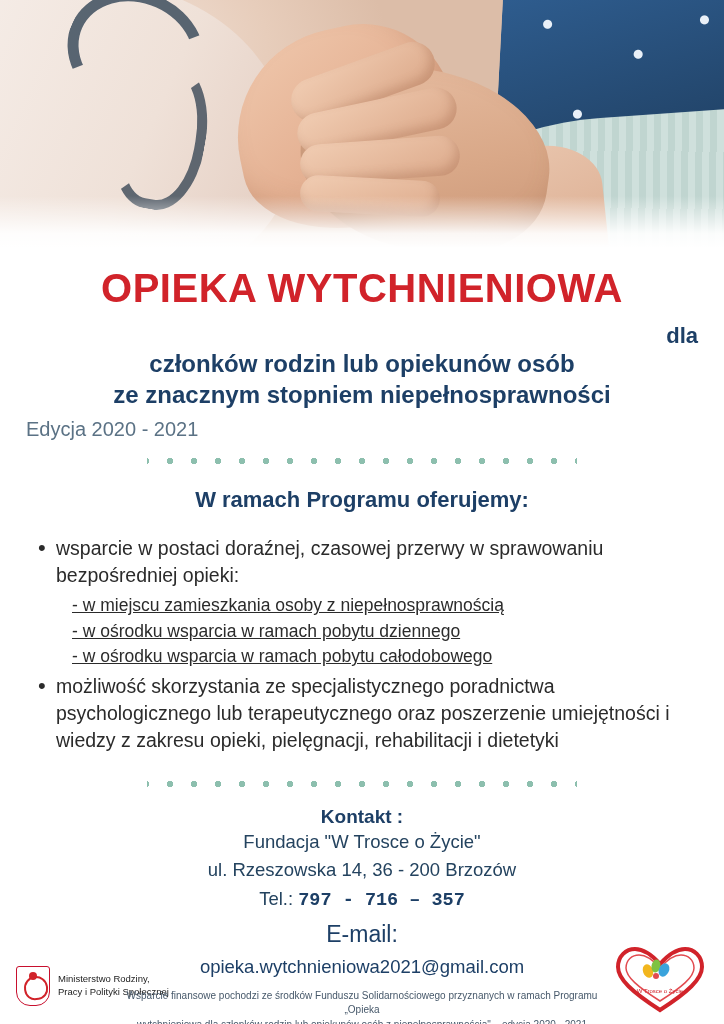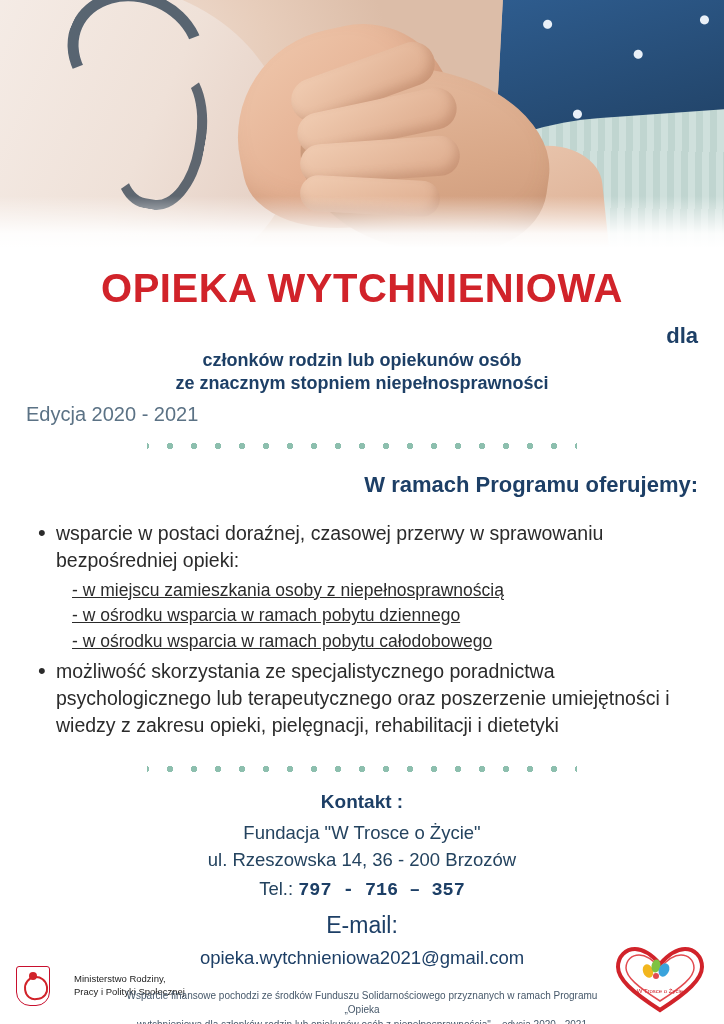--- a/index.html
+++ b/index.html
@@ -148,21 +148,21 @@
   }
   .sub-dla {
     margin-top: 12px;
     text-align: right;
     font-size: 22px;
     font-weight: bold;
     color: #1d3f66;
   }
   .sub-line {
     text-align: center;
-    font-size: 18px;
+    font-size: 24px;
     font-weight: bold;
     color: #1d3f66;
     line-height: 1.28;
   }
   .edition {
     margin-top: 8px;
     text-align: left;
     font-size: 20px;
     color: #5b7285;
   }
@@ -172,21 +172,21 @@
     width: 430px;
     height: 8px;
     background-image: radial-gradient(circle 3.2px, #8dbfae 0 3.2px, transparent 3.4px);
     background-size: 24px 8px;
     background-repeat: repeat-x;
     background-position: center;
   }
 
   .offer-head {
     margin-top: 22px;
-    text-align: right;
+    text-align: center;
     font-size: 22px;
     font-weight: bold;
     color: #1d3f66;
   }
 
   ul.bullets {
     margin: 22px 0 0 0;
     padding: 0 18px 0 30px;
     list-style: none;
   }
@@ -228,21 +228,20 @@
   }
 
   .contact {
     margin-top: 18px;
     text-align: center;
     color: #1d3f66;
   }
   .contact .c-head {
     font-size: 19px;
     font-weight: bold;
-    margin-bottom: 6px;
   }
   .contact .c-line {
     font-size: 18.5px;
     line-height: 1.5;
     color: #24435f;
   }
   .contact .c-tel {
     font-size: 18.5px;
     line-height: 1.6;
     color: #24435f;
@@ -261,21 +260,21 @@
   .footer {
     position: absolute;
     left: 0; right: 0; bottom: 0;
     height: 96px;
   }
   .ministry {
     position: absolute;
     left: 16px; bottom: 36px;
     display: flex;
     align-items: center;
-    gap: 24px;
+    gap: 8px;
   }
   .eagle {
     width: 34px; height: 40px;
     background: #ffffff;
     border: 1.5px solid #c8102e;
     border-radius: 3px 3px 14px 14px;
     position: relative;
     overflow: hidden;
   }
   .eagle::before {

